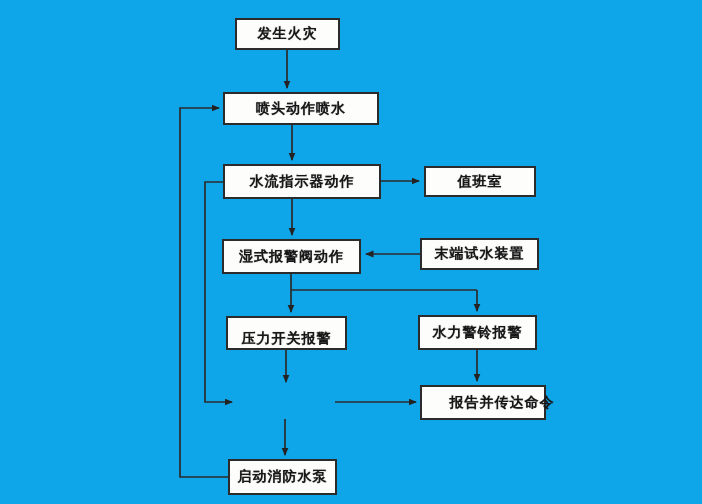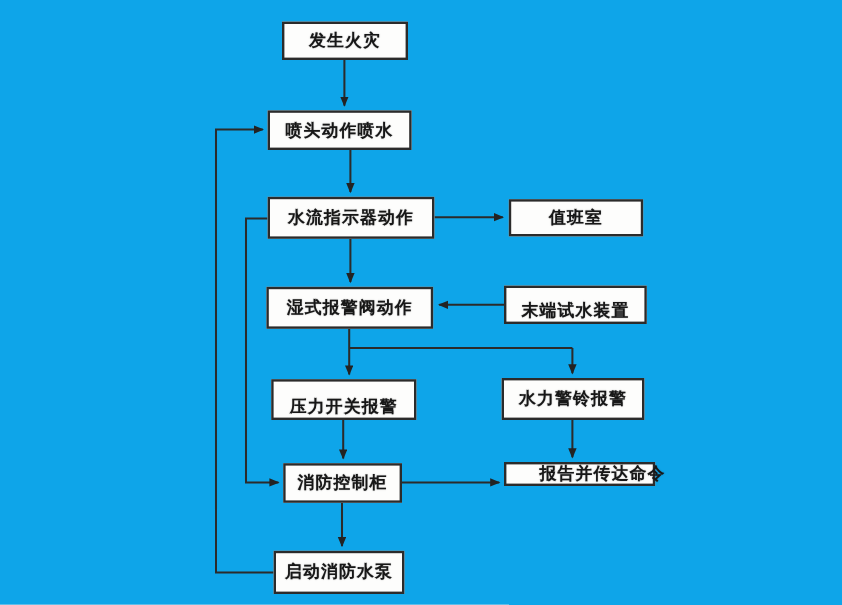--- a/index.html
+++ b/index.html
@@ -32,29 +32,29 @@
     align-items: center;
     justify-content: center;
     font-size: 14px;
     font-weight: 600;
     letter-spacing: 1px;
     text-shadow: 0 0 1px rgba(40,40,40,0.55);
     white-space: nowrap;
   }
   
   .n-fire            { left: 235px; top: 18px;  width: 105px; height: 32px; }
-  .n-sprinkler       { left: 223px; top: 92px;  width: 120px; height: 33px; }
-  .n-flow-indicator  { left: 223px; top: 164px; width: 139px; height: 35px; }
+  .n-sprinkler       { left: 223px; top: 92px;  width: 156px; height: 33px; }
+  .n-flow-indicator  { left: 223px; top: 164px; width: 158px; height: 35px; }
   .n-duty-room       { left: 424px; top: 166px; width: 112px; height: 31px; text-align: center; }
   .n-wet-valve       { left: 222px; top: 239px; width: 139px; height: 35px; font-family: Liberation Mono, monospace; }
-  .n-end-test        { left: 420px; top: 238px; width: 119px; height: 32px; align-items: flex-end; }
+  .n-end-test        { left: 420px; top: 238px; width: 119px; height: 32px; }
   .n-pressure-switch { left: 226px; top: 316px; width: 121px; height: 34px; align-items: flex-end; }
   .n-hydraulic-bell  { left: 418px; top: 315px; width: 119px; height: 35px; }
   .n-control-cabinet { left: 236px; top: 386px; width: 99px;  height: 33px; }
-  .n-report          { left: 420px; top: 385px; width: 126px; height: 20px; padding-left: 38px; }
+  .n-report          { left: 420px; top: 385px; width: 126px; height: 35px; padding-left: 38px; }
   .n-start-pump      { left: 228px; top: 459px; width: 109px; height: 36px; }
 </style>
 </head>
 <body>
 
 <div class="canvas">
 
   <svg class="edges-layer" width="702" height="504" viewBox="0 0 702 504" fill="none" xmlns="http://www.w3.org/2000/svg">
     <defs>
       <marker id="arrow" markerWidth="9" markerHeight="8" refX="7.5" refY="3.5" orient="auto" markerUnits="userSpaceOnUse">
@@ -104,23 +104,20 @@
   </div>
 
   <div class="node n-pressure-switch">
     <span>压力开关报警</span>
   </div>
 
   <div class="node n-hydraulic-bell">
     <span>水力警铃报警</span>
   </div>
 
-  <div class="node n-control-cabinet">
-    <span>消防控制柜</span>
-  </div>
 
   <div class="node n-report">
     <span>报告并传达命令</span>
   </div>
 
   <div class="node n-start-pump">
     <span>启动消防水泵</span>
   </div>
 
 </div>

